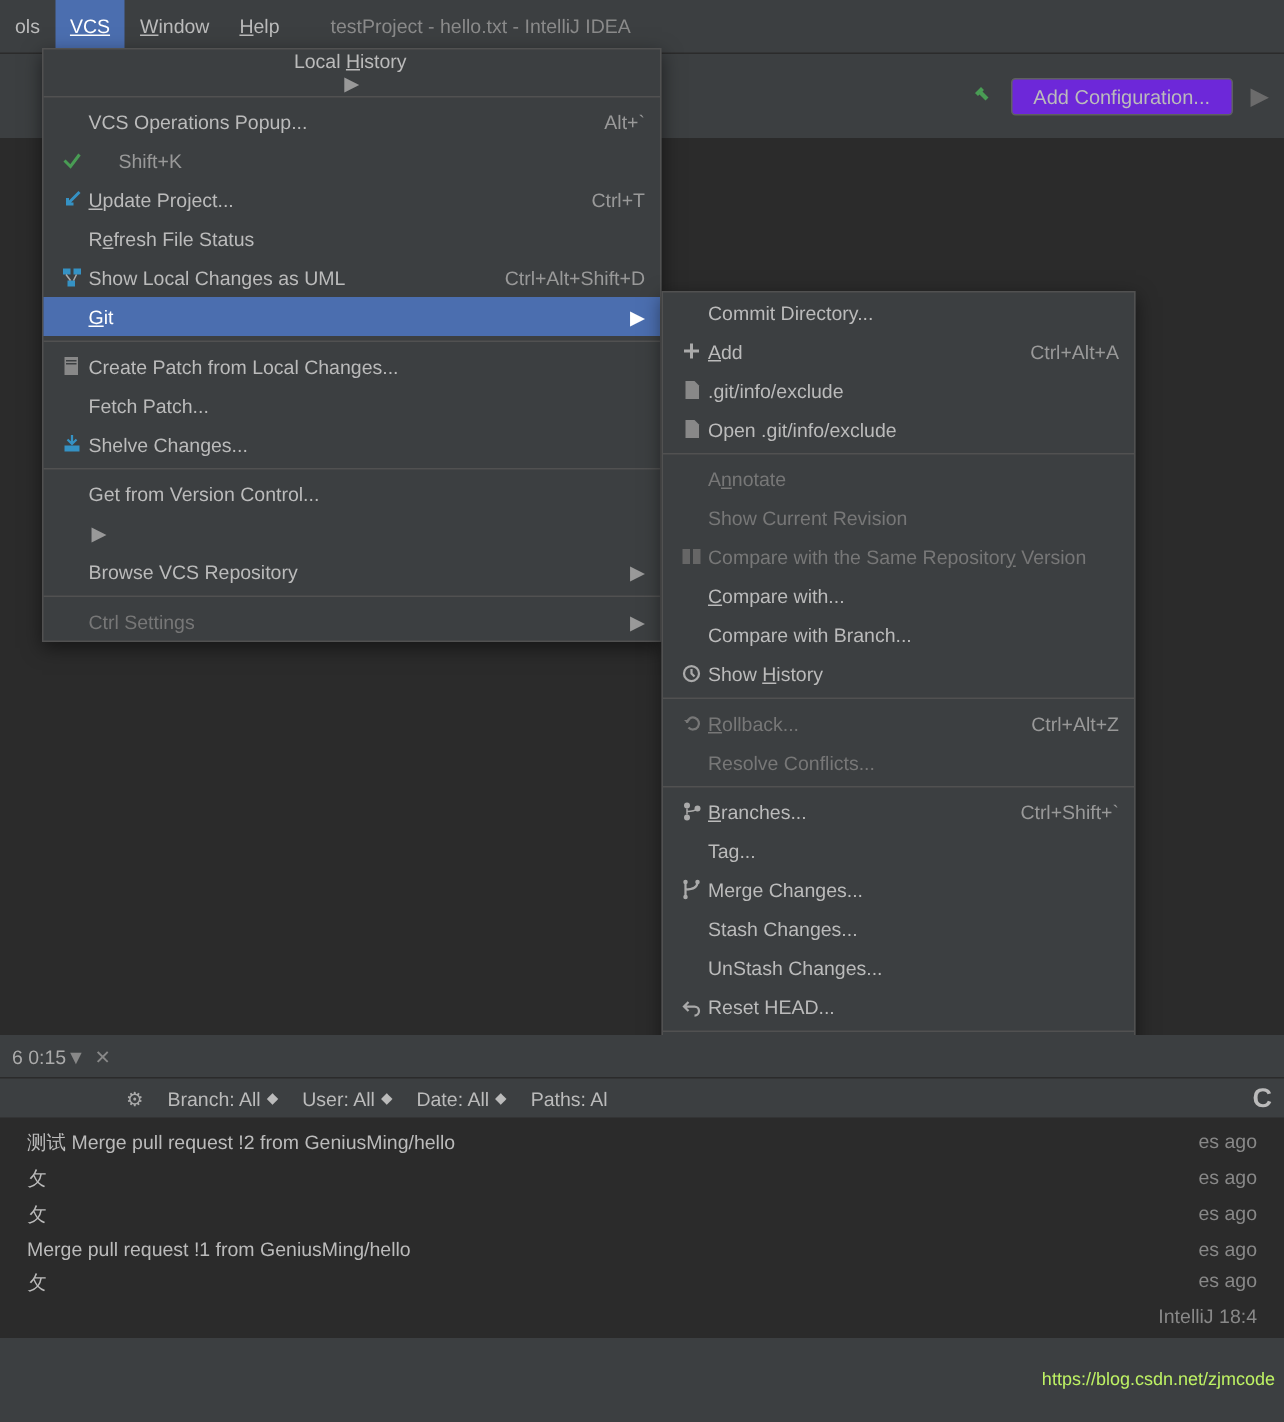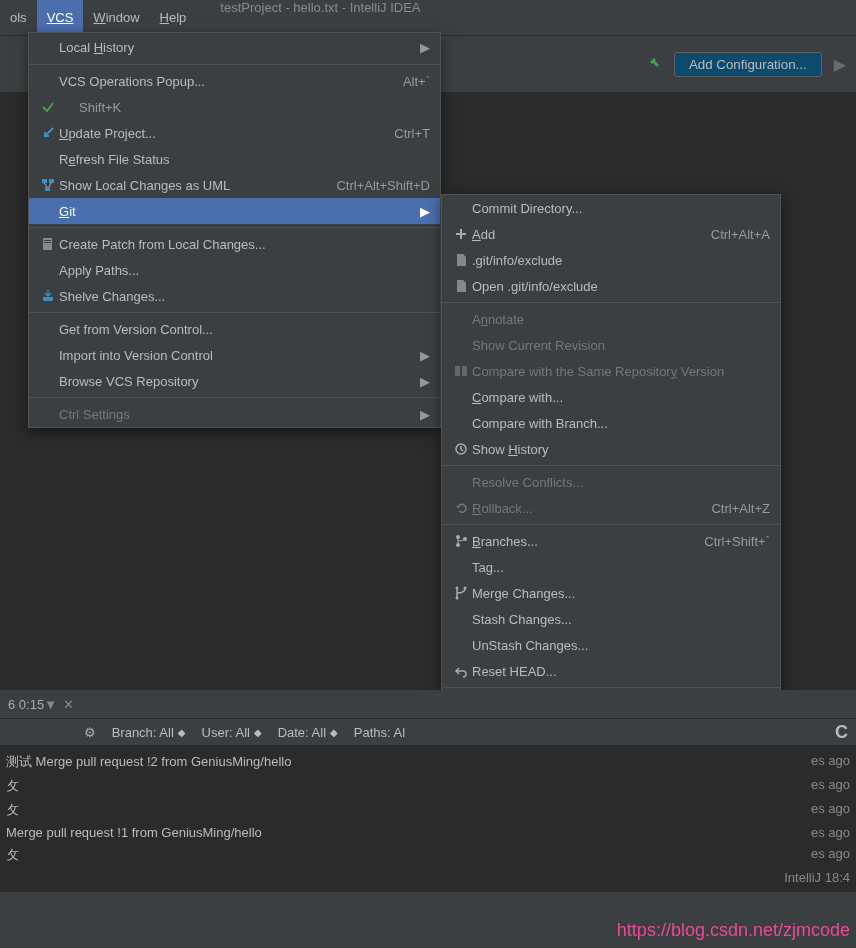--- a/index.html
+++ b/index.html
@@ -1,53 +1,53 @@
 <!DOCTYPE html>
 <html><head>
 <meta charset="utf-8">
 <style>
 * { margin: 0; padding: 0; box-sizing: border-box; font-family: "Segoe UI", Arial, sans-serif; }
 body { background: #2b2b2b; width: 856px; height: 948px; overflow: hidden; color: #bbbbbb; font-size: 13px; position: relative; }
 
-.menubar { height: 36px; background: #3c3f41; display: flex; border-bottom: 1px solid #2b2b2b; }
+.menubar { height: 36px; background: #3c3f41; display: flex; align-items: center; border-bottom: 1px solid #2b2b2b; }
 .menubar-item { padding: 0 10px; height: 100%; display: flex; align-items: center; cursor: pointer; color: #bbbbbb; }
 .menubar-item.active { background: #4b6eaf; color: #fff; }
 .menubar-item .ul { text-decoration: underline; }
 .window-title { margin-left: 24px; color: #8a8a8a; }
 
 .toolbar { height: 56px; background: #3c3f41; display: flex; align-items: center; justify-content: flex-end; padding-right: 10px; gap: 12px; }
-.config-btn { border: 1px solid #5e6060; padding: 4px 14px; border-radius: 3px; background: #0c4a6e; color: #bbbbbb; cursor: pointer; }
+.config-btn { border: 1px solid #5e6060; padding: 4px 14px; border-radius: 3px; background: #6d28d9; color: #bbbbbb; cursor: pointer; }
 .run-icon { color: #6b6b6b; font-size: 16px; }
 
 .menu-popup { position: absolute; background: #3c3f41; border: 1px solid #515151; box-shadow: 0 4px 12px rgba(0,0,0,0.5); }
 .menu1 { left: 28px; top: 32px; width: 413px; }
-.menu2 { left: 441px; top: 194px; width: 340px; }
+.menu2 { left: 441px; top: 194px; width: 316px; }
 
 .menu-row { height: 26px; display: flex; align-items: center; padding: 0 10px 0 8px; cursor: pointer; position: relative; }
-.menu-row.tall { height: 28px; }
+.menu-row.tall { height: 28px; flex-direction: column; }
 .menu-row.highlight { background: #4b6eaf; color: #fff; }
 .menu-row.disabled { color: #777777; cursor: default; }
 .menu-icon { width: 22px; display: flex; align-items: center; justify-content: center; flex-shrink: 0; }
 .menu-label { flex: 1; white-space: nowrap; }
 .menu-shortcut { color: #999; margin-left: 20px; white-space: nowrap; }
 .menu-arrow { width: 12px; text-align: right; color: #999; }
 .menu-row.highlight .menu-arrow { color: #fff; }
 .menu-sep { height: 1px; background: #515151; margin: 3px 0; }
 .mn-ul { text-decoration: underline; }
 
 .lower { position: absolute; left: 0; right: 0; top: 690px; bottom: 0; background: #3c3f41; }
 .lower-head { height: 28px; display: flex; align-items: center; padding: 0 8px; gap: 0; color: #aaa; }
 .lower-filter { height: 28px; display: flex; align-items: center; padding: 0 8px; gap: 16px; border-top: 1px solid #2b2b2b; border-bottom: 1px solid #2b2b2b; color: #bbb; }
 .filter-item { display: flex; align-items: center; gap: 4px; }
 .gear { color: #aaa; }
-.log-area { background: #2b2b2b; padding: 4px 0; }
+.log-area { background: #2b2b2b; padding: 4px 12px; }
 .log-row { padding: 3px 6px; display: flex; justify-content: space-between; color: #bbb; }
 .log-right { color: #888; white-space: nowrap; }
 
-.watermark { position: absolute; right: 6px; bottom: 7px; color: #ec4899; font-size: 18px; }
+.watermark { position: absolute; right: 6px; bottom: 22px; color: #bef264; font-size: 12px; }
 
 svg { display: block; }
 </style>
 </head>
 <body>
 
 <div class="menubar">
   <div class="menubar-item">
       <span>ols</span>
     </div>
@@ -129,39 +129,38 @@
       <svg width="14" height="14" viewBox="0 0 14 14">
           <rect x="2" y="1" width="9" height="12" fill="#888"></rect>
           <rect x="3" y="3" width="7" height="1" fill="#3c3f41"></rect>
           <rect x="3" y="5" width="7" height="1" fill="#3c3f41"></rect>
         </svg>
     </span>
     <span class="menu-label">Create Patch from Local Changes...</span>
   </div>
   <div class="menu-row">
     <span class="menu-icon"></span>
-    <span class="menu-label">Apply Paths...</span>
+    <span class="menu-label">Fetch Patch...</span>
   </div>
   <div class="menu-row">
     <span class="menu-icon">
       <svg width="14" height="14" viewBox="0 0 14 14">
           <rect x="2" y="8" width="10" height="4" fill="#3592c4"></rect>
           <path d="M7 1 L7 7 M4 4 L7 7 L10 4" stroke="#3592c4" stroke-width="1.5" fill="none"></path>
         </svg>
     </span>
     <span class="menu-label">Shelve Changes...</span>
   </div>
   <div class="menu-sep"></div>
   <div class="menu-row">
     <span class="menu-icon"></span>
     <span class="menu-label">Get from Version Control...</span>
   </div>
   <div class="menu-row">
     <span class="menu-icon"></span>
-    <span class="menu-label">Import into Version Control</span>
     <span class="menu-arrow">▶</span>
   </div>
   <div class="menu-row">
     <span class="menu-icon"></span>
     <span class="menu-label">Browse VCS Repository</span>
     <span class="menu-arrow">▶</span>
   </div>
   <div class="menu-sep"></div>
   <div class="menu-row disabled">
     <span class="menu-icon"></span>
@@ -230,32 +229,32 @@
     <span class="menu-icon">
         <svg width="14" height="14" viewBox="0 0 14 14">
           <circle cx="7" cy="7" r="5" stroke="#aaa" fill="none" stroke-width="1.5"></circle>
           <path d="M7 4 L7 7 L9 9" stroke="#aaa" fill="none" stroke-width="1.5"></path>
         </svg>
       </span>
     <span class="menu-label">Show <span class="mn-ul">H</span>istory</span>
   </div>
   <div class="menu-sep"></div>
   <div class="menu-row disabled">
-    <span class="menu-icon"></span>
-      <span class="menu-label">Resolve Conflicts...</span>
-  </div>
-  <div class="menu-row disabled">
     <span class="menu-icon">
         <svg width="14" height="14" viewBox="0 0 14 14">
           <path d="M4 7 A4 4 0 1 1 5 10" stroke="#777" fill="none" stroke-width="1.5"></path>
           <path d="M2 5 L4 7 L6 5" fill="#777"></path>
         </svg>
       </span>
     <span class="menu-label"><span class="mn-ul">R</span>ollback...</span>
     <span class="menu-shortcut">Ctrl+Alt+Z</span>
+  </div>
+  <div class="menu-row disabled">
+    <span class="menu-icon"></span>
+      <span class="menu-label">Resolve Conflicts...</span>
   </div>
   <div class="menu-sep"></div>
   <div class="menu-row">
     <span class="menu-icon">
         <svg width="14" height="14" viewBox="0 0 14 14">
           <circle cx="4" cy="3" r="2" fill="#aaa"></circle>
           <circle cx="4" cy="11" r="2" fill="#aaa"></circle>
           <circle cx="11" cy="5" r="2" fill="#aaa"></circle>
           <path d="M4 5 L4 9 M4 7 Q9 7 11 5" stroke="#aaa" fill="none"></path>
         </svg>

